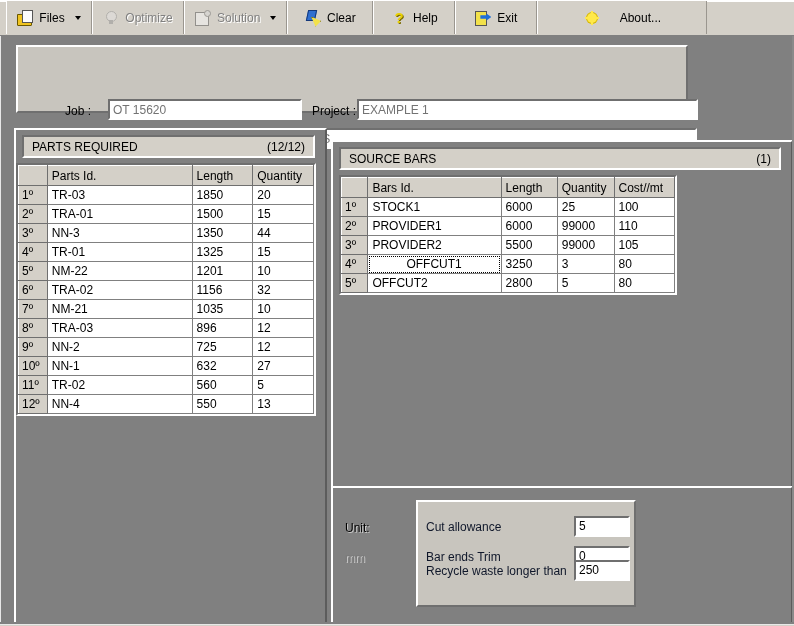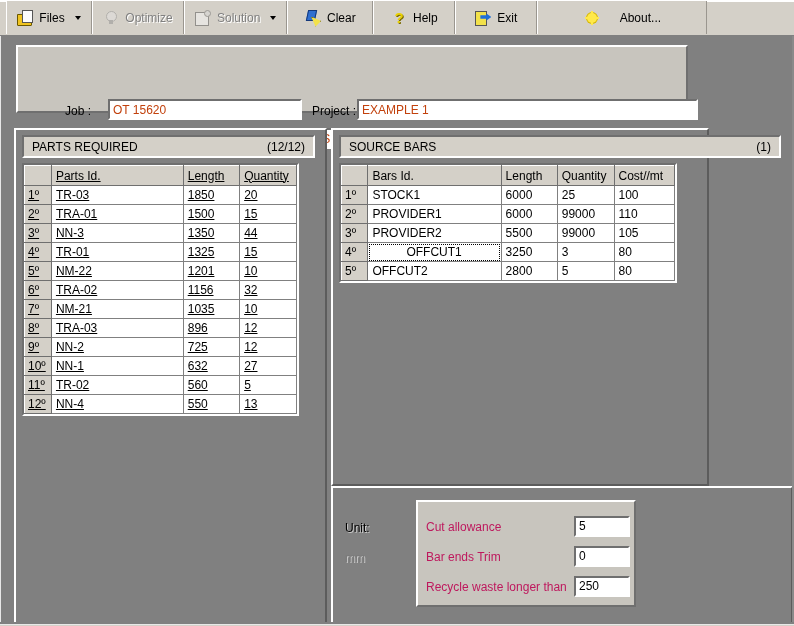--- a/index.html
+++ b/index.html
@@ -152,42 +152,42 @@
   }
   .lbl { font-size: 12px; color: #000; }
   .txtbox {
     background: #ffffff;
     border: 2px solid;
     border-color: #6f6f6f #ffffff #ffffff #6f6f6f;
     box-sizing: border-box;
     font-family: "Liberation Sans", sans-serif;
     font-size: 12px;
     padding: 1px 3px;
-    color: #c2410c;
+    color: #737373;
     line-height: 16px;
     overflow: hidden;
     white-space: nowrap;
   }
   #job-label     { position: absolute; left: 47px;  top: 57px; }
   #job-input     { position: absolute; left: 90px;  top: 52px; width: 194px; height: 21px; }
   #project-label { position: absolute; left: 294px; top: 57px; }
   #project-input { position: absolute; left: 339px; top: 52px; width: 341px; height: 21px; }
   #desc-label    { position: absolute; left: 30px;  top: 86px; }
   #desc-input    { position: absolute; left: 90px;  top: 81px; width: 589px; height: 21px; }
 
   
   .panel {
     position: absolute;
     background: #808080;
     border: 2px solid;
     border-color: #ffffff #5c5c5c #5c5c5c #ffffff;
     box-sizing: border-box;
   }
   #parts-panel  { left: 14px;  top: 128px; width: 313px; height: 498px; }
-  #bars-panel   { left: 331px; top: 128px; width: 378px; height: 358px; }
+  #bars-panel   { left: 331px; top: 140px; width: 462px; height: 358px; }
   #units-panel  { left: 331px; top: 486px; width: 462px; height: 140px; }
 
   .panel-title {
     position: absolute;
     background: #d4d0c8;
     border: 2px solid;
     border-color: #6f6f6f #ffffff #ffffff #6f6f6f;
     box-sizing: border-box;
     height: 23px;
     display: flex;
@@ -202,21 +202,21 @@
 
   
   .grid {
     position: absolute;
     background: #ffffff;
     border: 2px solid;
     border-color: #6f6f6f #ffffff #ffffff #6f6f6f;
     box-sizing: border-box;
     font-size: 12px;
   }
-  #parts-grid { left: 6px; top: 33px; width: 277px; text-decoration: underline; }
+  #parts-grid { left: 0; top: 33px; width: 300px; }
   #bars-grid  { left: 6px; top: 33px; width: 338px; }
 
   .grid table { border-collapse: collapse; width: 100%; }
   .grid td, .grid th {
     border-right: 1px solid #808080;
     border-bottom: 1px solid #808080;
     padding: 1px 4px;
     font-weight: normal;
     font-size: 12px;
     text-align: left;
@@ -286,35 +286,35 @@
   }
   .setting-row {
     position: absolute;
     left: 8px;
     width: 204px;
     height: 21px;
     display: flex;
     align-items: center;
     justify-content: space-between;
   }
-  .setting-label { font-size: 12px; color: #be185d; }
+  .setting-label { font-size: 12px; color: #0f172a; }
   .setting-input {
     width: 56px; height: 21px;
     background: #ffffff;
     border: 2px solid;
     border-color: #6f6f6f #ffffff #ffffff #6f6f6f;
     box-sizing: border-box;
     font-size: 12px;
     padding: 1px 3px;
     line-height: 15px;
     overflow: hidden;
   }
   #set-0 { top: 14px; }
   #set-1 { top: 44px; }
-  #set-2 { top: 74px; }
+  #set-2 { top: 58px; }
   #set-2 .setting-input { width: 56px; }
 
   
   #frame-left {
     position: absolute; left: 0; top: 36px; width: 6px; height: 590px;
     background: linear-gradient(to right, #e8e8e8 0 1px, #808080 1px 6px);
   }
   #frame-bottom {
     position: absolute; left: 0; bottom: 0; width: 794px; height: 4px;
     background: linear-gradient(to bottom, #808080 0 2px, #e8e8e8 2px 3px, #d4d0c8 3px 4px);

